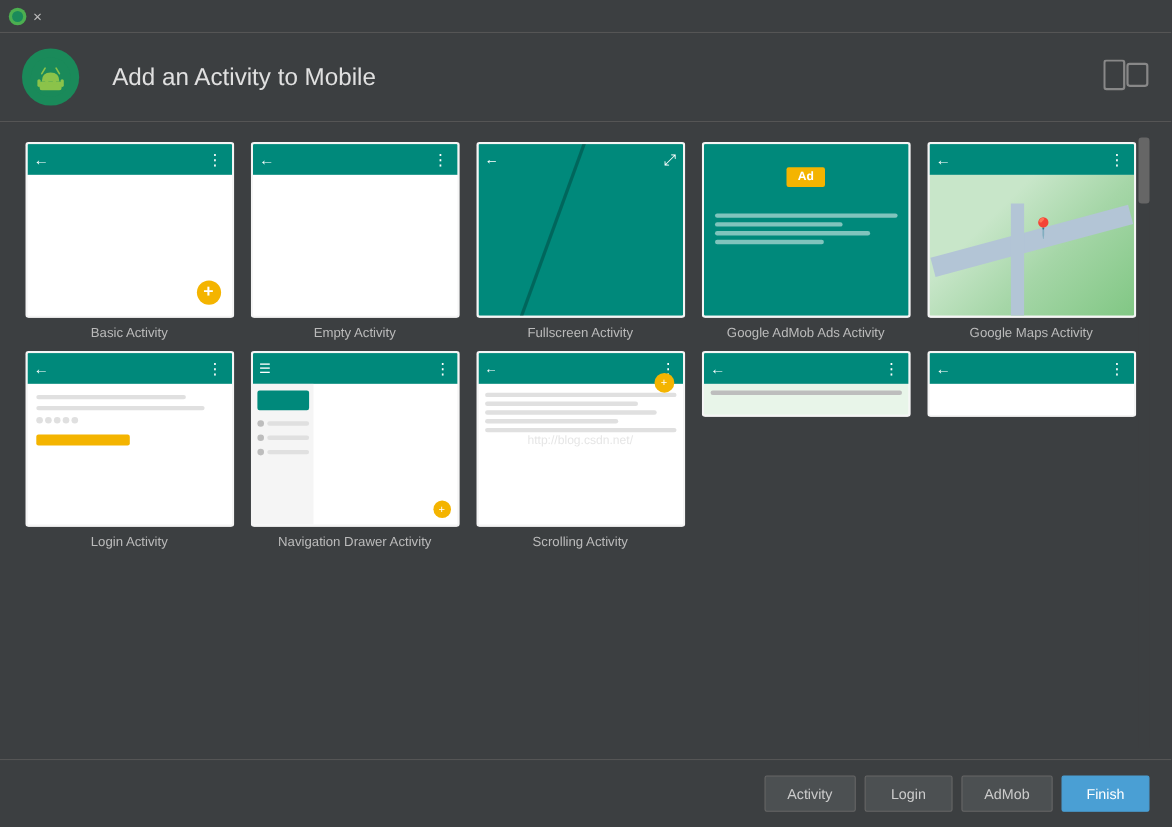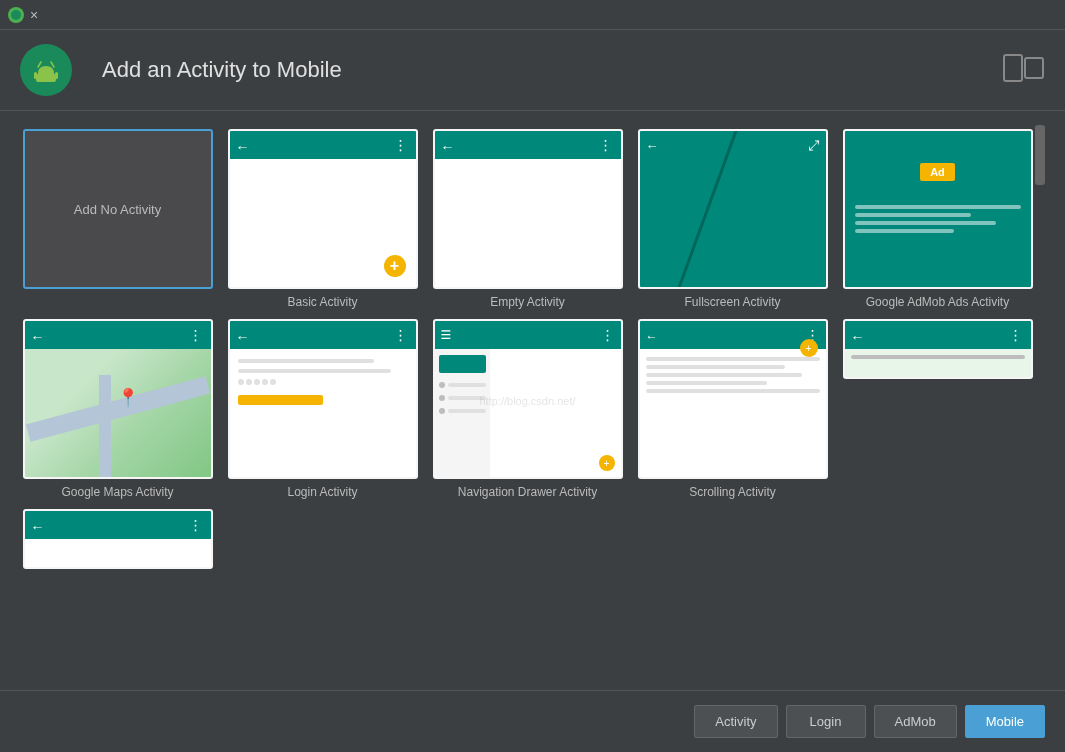--- a/index.html
+++ b/index.html
@@ -173,21 +173,21 @@
       display: flex; align-items: center; justify-content: center;
       color: white; font-size: 16px; font-weight: bold;
     }
 
     
     .admob-mock {
       width: 100%; height: 100%;
       background: #00897b;
       display: flex; flex-direction: column;
       align-items: center; justify-content: flex-start;
-      padding: 32px 10px 10px;
+      padding: 21px 10px 10px;
       gap: 16px;
     }
     .admob-ad {
       background: #f4b400;
       padding: 3px 10px;
       border-radius: 2px;
       color: white;
       font-size: 11px;
       font-weight: bold;
       margin-bottom: 8px;
@@ -382,26 +382,20 @@
       <rect x="22" y="4" width="18" height="20" rx="2" fill="none" stroke="#888" stroke-width="2"></rect>
     </svg>
   </div>
 </div>
 
 <div class="main-content">
   <div class="grid-area" style="position:relative;">
     <div style="position:absolute; top:50%; left:50%; transform:translate(-50%,-50%); color:rgba(150,150,150,0.25); font-size:11px; pointer-events:none; white-space:nowrap; z-index:10;">http://blog.csdn.net/</div>
     <div class="activity-grid">
 
-      <div class="activity-card selected no-activity-card">
-        <div class="card-preview no-activity-card" style="display:flex;align-items:center;justify-content:center;background:#4a4a4c;border:2px solid #4a9fd4;">
-          <span class="no-activity-label-inner">Add No Activity</span>
-        </div>
-        <span class="card-label"></span>
-      </div>
 
       <div class="activity-card">
         <div class="card-preview">
           <div class="phone-mock">
             <div class="phone-toolbar">
               <span class="toolbar-back">←</span>
               <span class="toolbar-dots">⋮</span>
             </div>
             <div class="phone-body" style="position:relative;">
               <div class="basic-fab">+</div>
@@ -580,14 +574,14 @@
 
   <div class="scrollbar-track">
     <div class="scrollbar-thumb"></div>
   </div>
 </div>
 
 <div class="footer">
   <button class="btn btn-default">Activity</button>
   <button class="btn btn-default">Login</button>
   <button class="btn btn-default">AdMob</button>
-  <button class="btn btn-primary">Mobile</button>
+  <button class="btn btn-primary">Finish</button>
 </div>
 
 </body></html>

